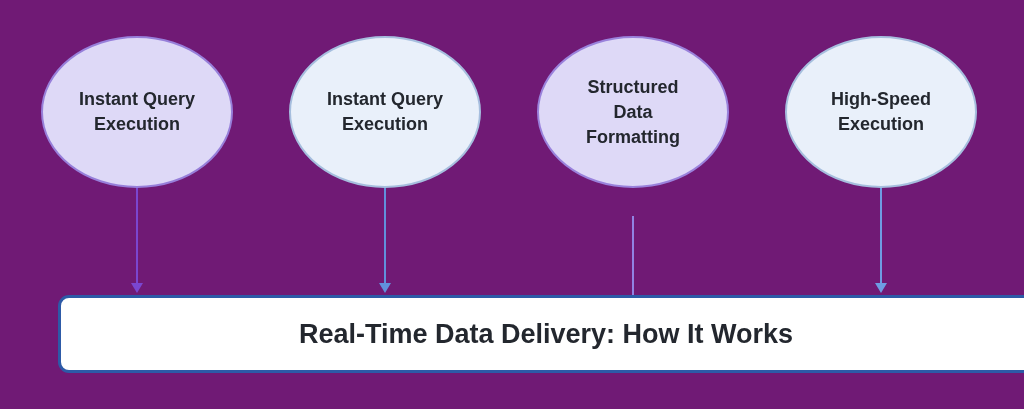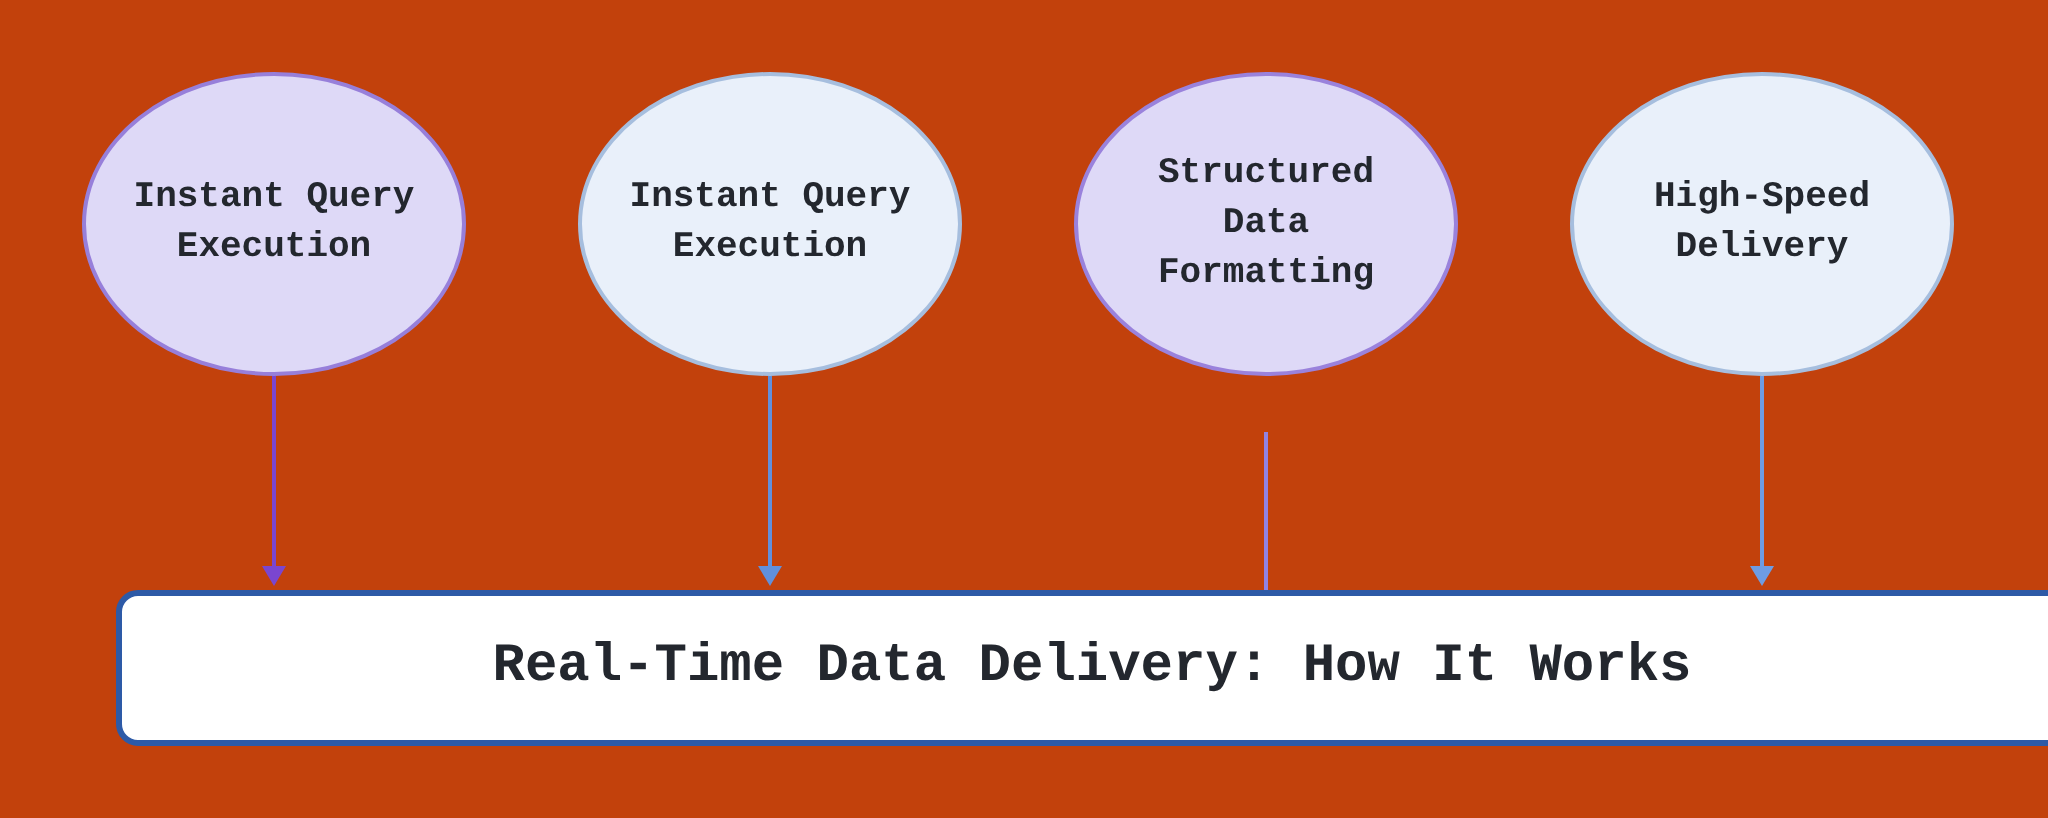--- a/index.html
+++ b/index.html
@@ -87,21 +87,21 @@
   .summary-title {
     font-size: 27px;
     font-weight: bold;
     color: var(--text-color);
     text-align: center;
   }
 </style>
 </head>
 <body>
 
-<div class="canvas" style="--box-border: #2d5aa7; --box-fill: #ffffff; --text-color: #23272e; background: #c2410c; font-family: Liberation Mono, monospace;">
+<div class="canvas" style="--box-border: #2d5aa7; --box-fill: #ffffff; --text-color: #23272e; background: #701a75;">
 
   <div class="node" data-node-index="0" style="--fill: #ded9f7; --border: #977fda; --arrow: #7a46d0;">
     <div class="ellipse">
       <div class="node-label">Instant Query
 Execution</div>
     </div>
     <div class="arrow">
       <div class="arrow-line"></div>
       <div class="arrow-head"></div>
     </div>
@@ -126,21 +126,21 @@
     </div>
     <div class="arrow">
       <div class="arrow-line"></div>
       <div class="arrow-head"></div>
     </div>
   </div>
 
   <div class="node" data-node-index="3" style="--fill: #e9f0fa; --border: #a6bede; --arrow: #6e9ce3;">
     <div class="ellipse">
       <div class="node-label">High-Speed
-Delivery</div>
+Execution</div>
     </div>
     <div class="arrow">
       <div class="arrow-line"></div>
       <div class="arrow-head"></div>
     </div>
   </div>
 
   <div class="summary-box">
     <div class="summary-title">Real-Time Data Delivery: How It Works</div>
   </div>

